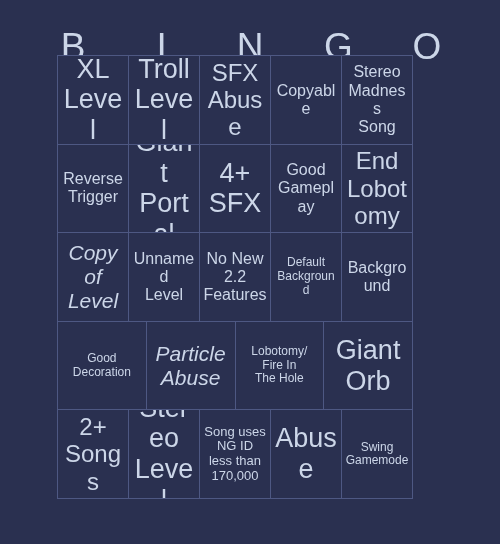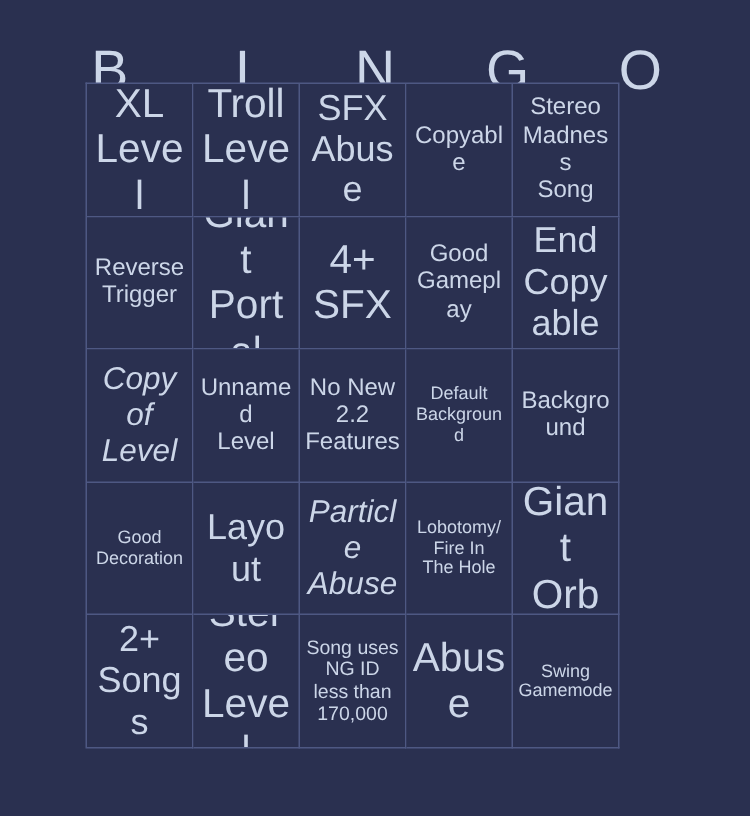--- a/index.html
+++ b/index.html
@@ -138,21 +138,21 @@
       <div class="cell fs-xxl">
           <span class="cell-text">4+
 SFX</span>
         </div>
       <div class="cell fs-md">
           <span class="cell-text">Good
 Gameplay</span>
         </div>
       <div class="cell fs-xl">
           <span class="cell-text">End
-Copyable</span>
+Lobotomy</span>
         </div>
     </div>
 
     <div class="grid-row">
       <div class="cell fs-lg">
           <span class="cell-text">Copy
 of
 Level</span>
         </div>
       <div class="cell fs-md">
@@ -170,23 +170,20 @@
         </div>
       <div class="cell fs-md">
           <span class="cell-text">Background</span>
         </div>
     </div>
 
     <div class="grid-row">
       <div class="cell fs-sm">
           <span class="cell-text">Good
 Decoration</span>
-        </div>
-      <div class="cell fs-xl">
-          <span class="cell-text">Layout</span>
         </div>
       <div class="cell fs-lg">
           <span class="cell-text">Particle
 Abuse</span>
         </div>
       <div class="cell fs-sm">
           <span class="cell-text">Lobotomy/
 Fire In
 The Hole</span>
         </div>

